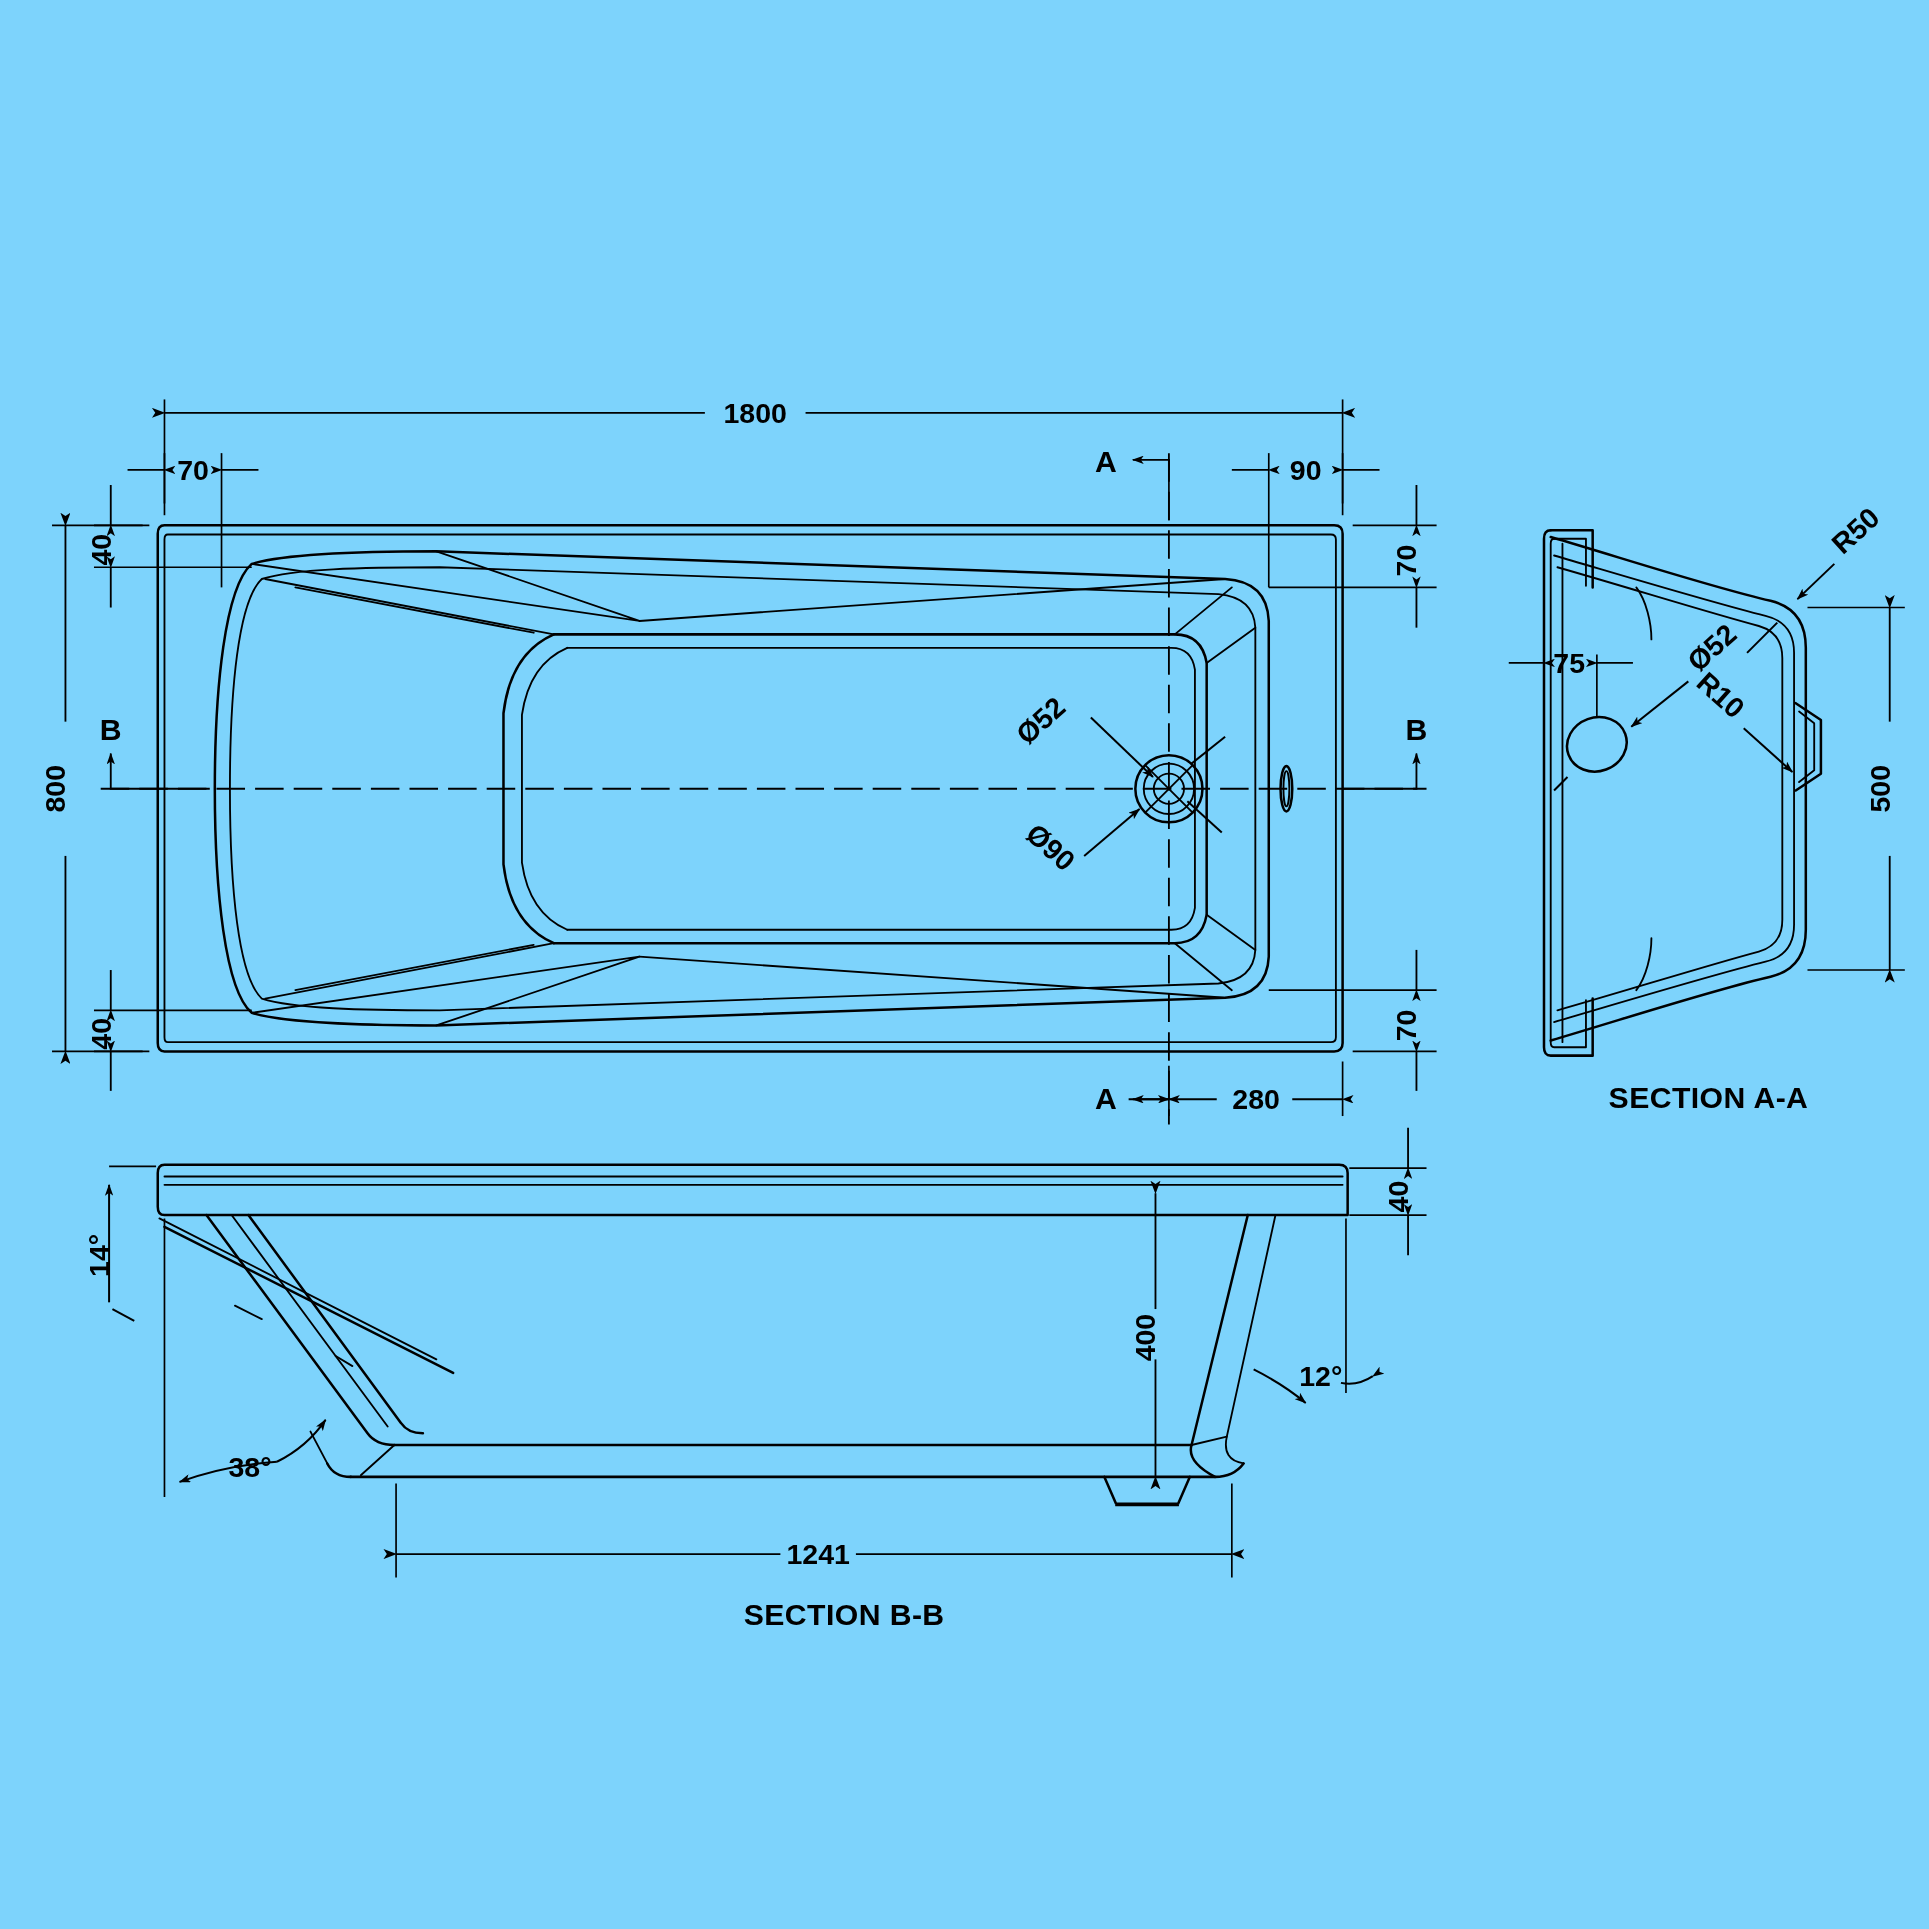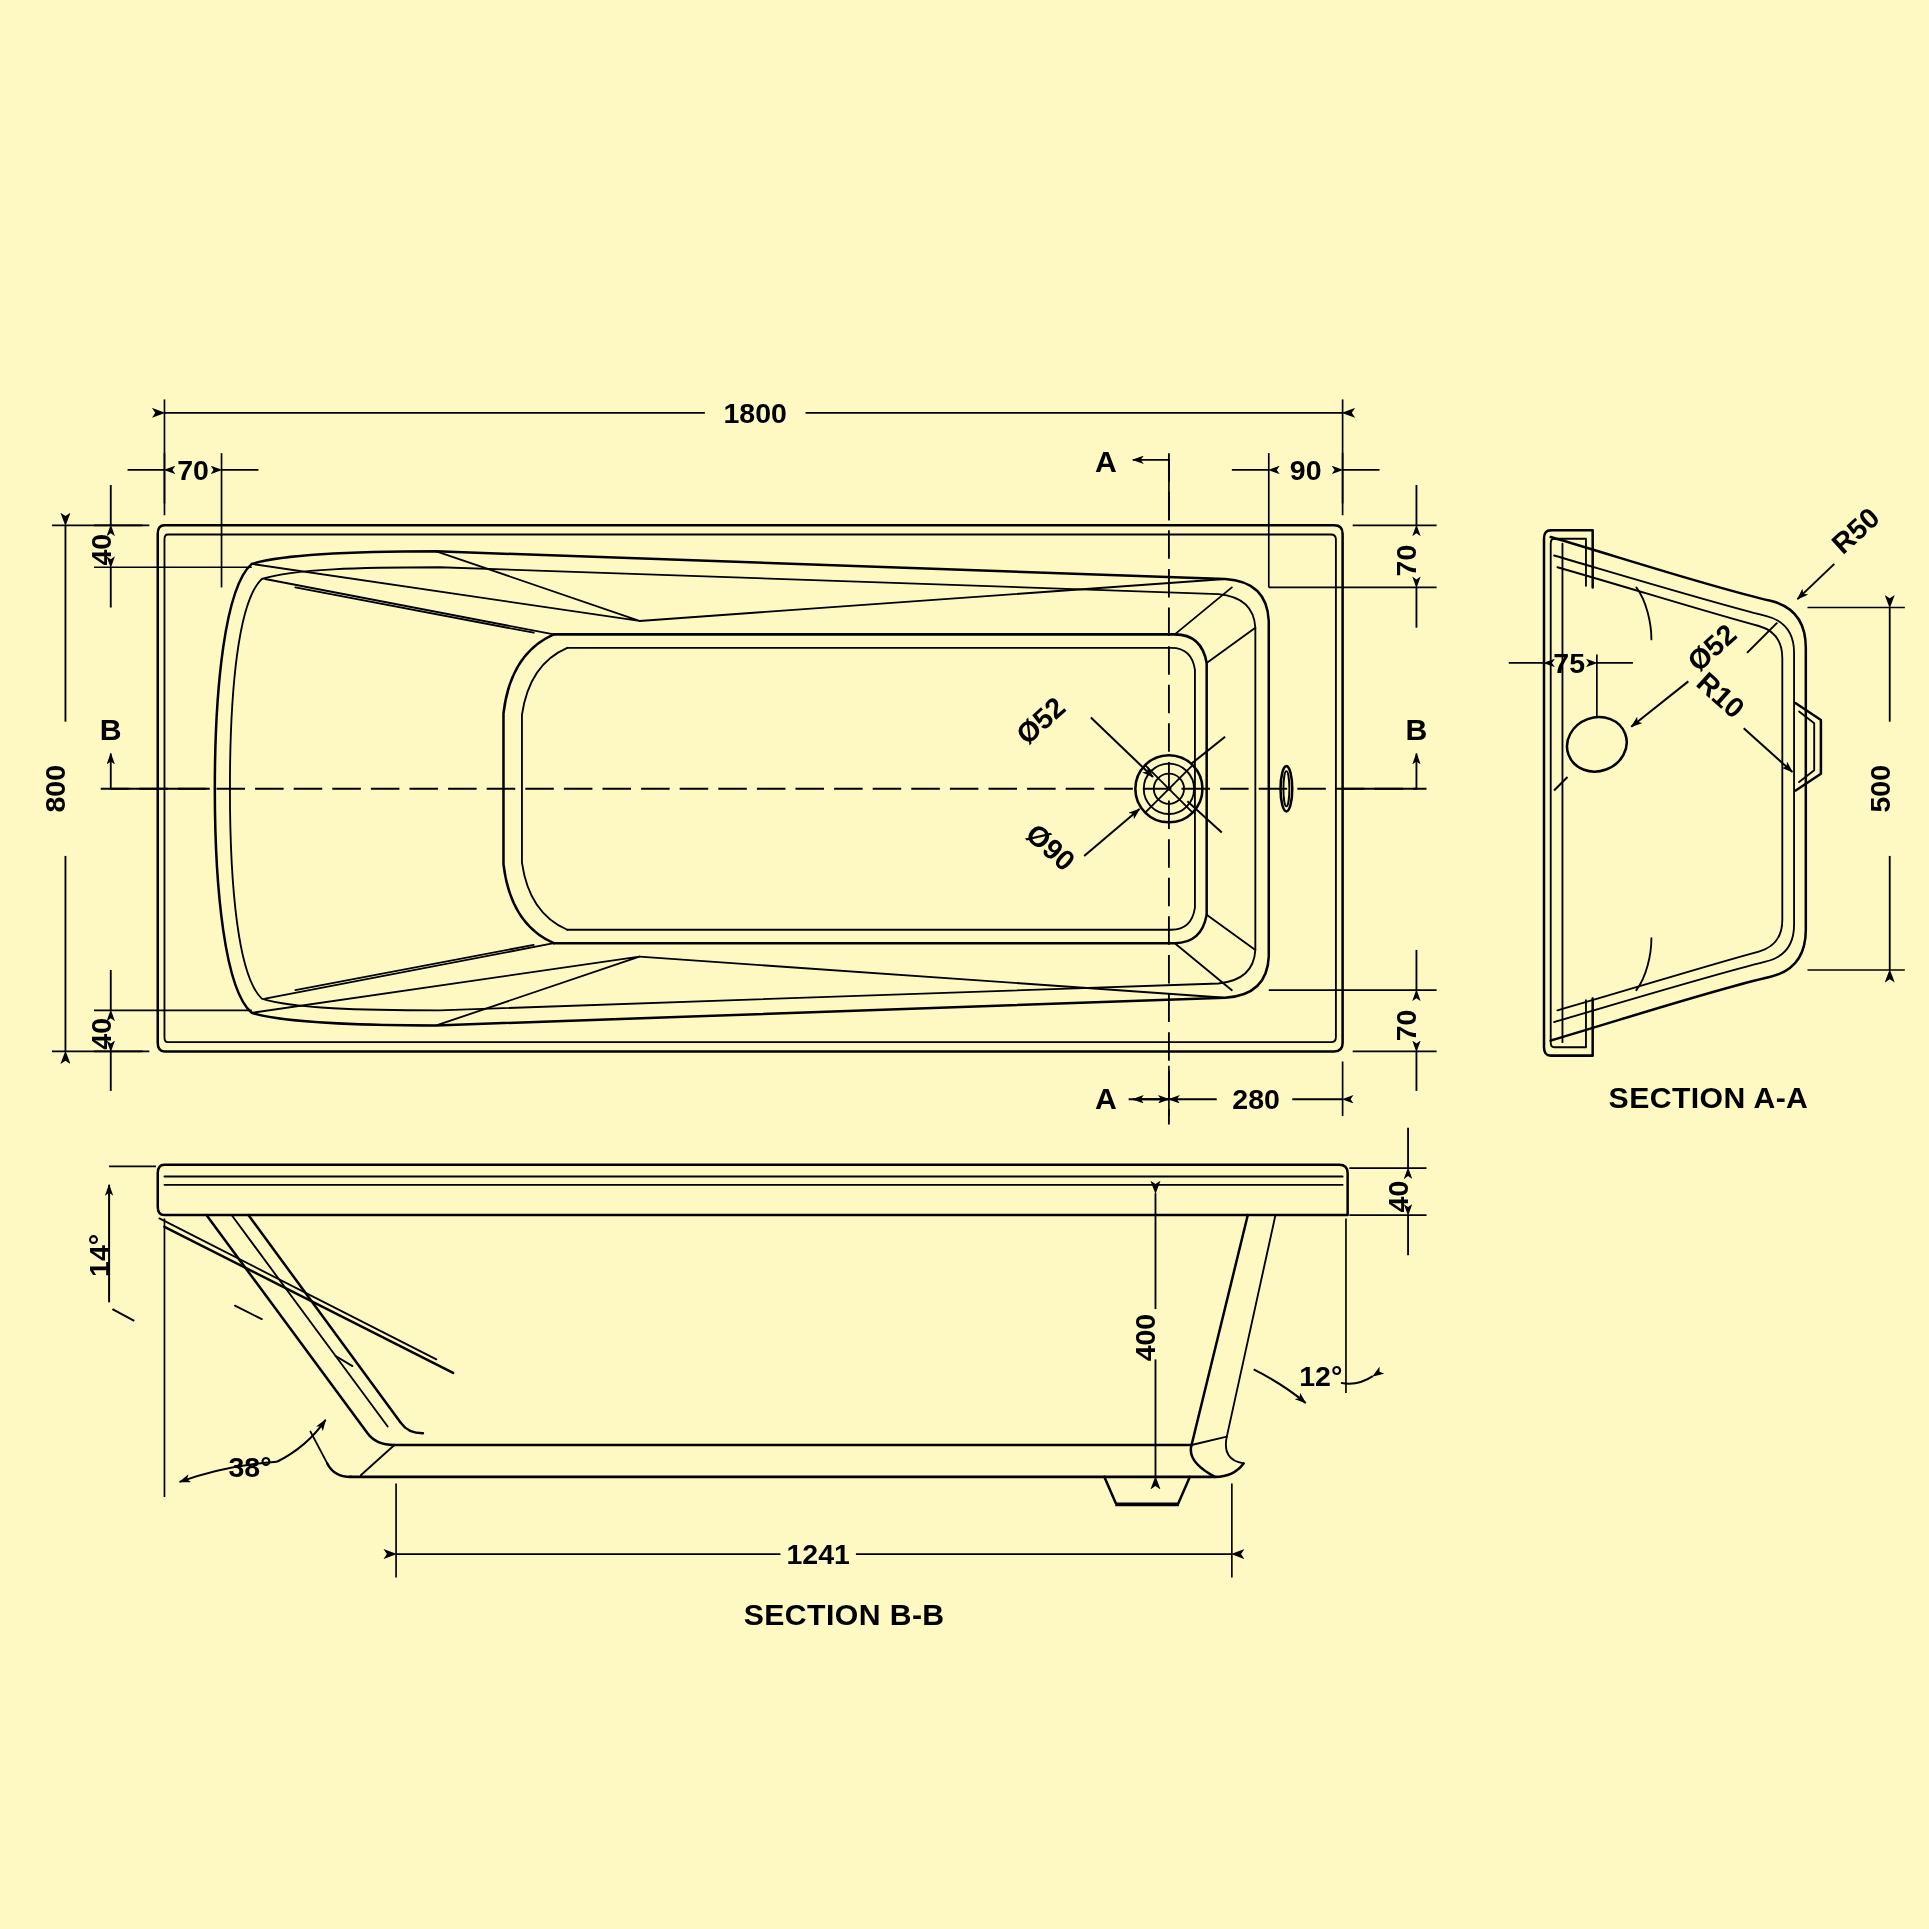--- a/index.html
+++ b/index.html
@@ -9,21 +9,21 @@
     background: #ffffff;
     width: 1930px;
     height: 1930px;
     overflow: hidden;
     font-family: "Liberation Sans", sans-serif;
   }
   #drawing-root {
     position: relative;
     width: 1930px;
     height: 1930px;
-    background: #fef9c3;
+    background: #7dd3fc;
   }
   svg#cad {
     position: absolute;
     top: 0; left: 0;
     width: 1930px;
     height: 1930px;
     display: block;
   }
   .ln  { stroke: #000; stroke-width: 3; fill: none; stroke-linecap: round; stroke-linejoin: round; }
   .lnt { stroke: #000; stroke-width: 2.2; fill: none; stroke-linecap: round; stroke-linejoin: round; }

